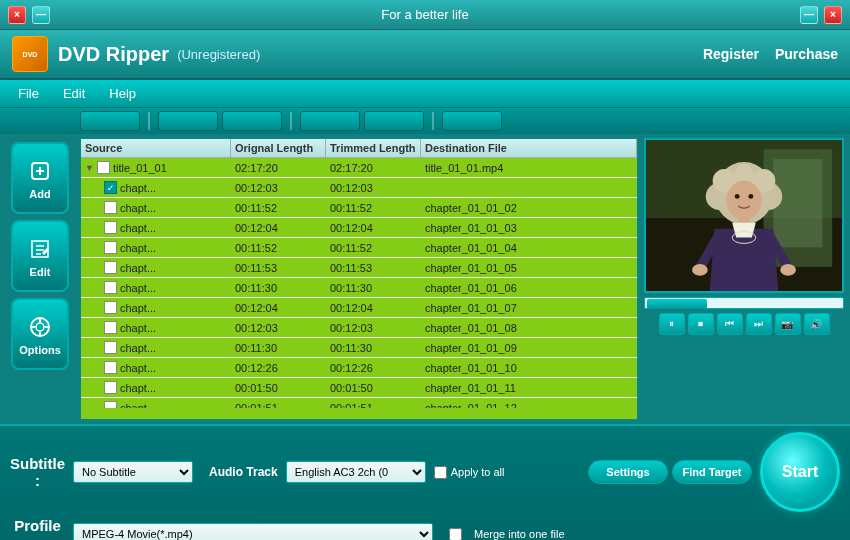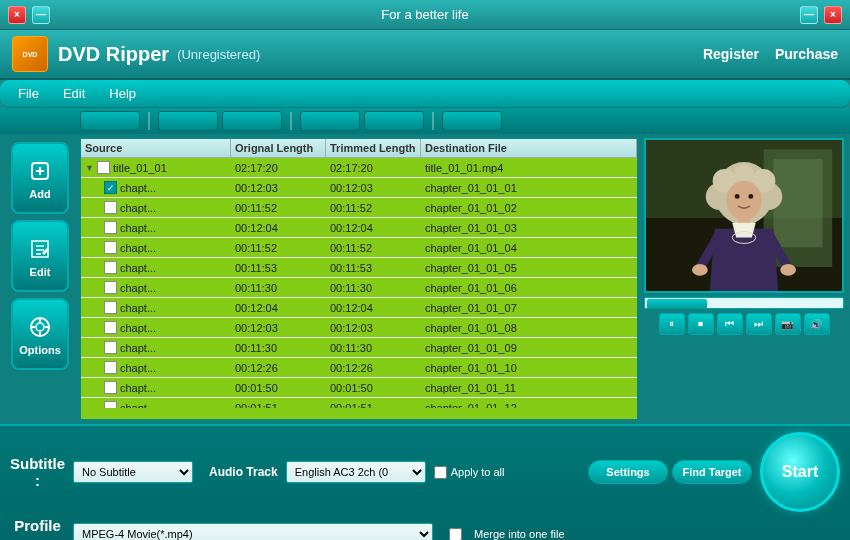--- a/index.html
+++ b/index.html
@@ -58,21 +58,20 @@
 
     
     .menu-bar {
       background: linear-gradient(to bottom, #00cccc, #009999);
       height: 28px;
       display: flex;
       align-items: center;
       padding: 0 8px;
       gap: 4px;
       border-bottom: 1px solid #007777;
-      border-radius: 9px;
     }
     .menu-item {
       color: white; font-size: 13px;
       padding: 2px 10px;
       cursor: pointer;
       border-radius: 3px;
     }
 
     
     .toolbar-row {
@@ -393,21 +392,20 @@
           <div class="cell cell-dest">title_01_01.mp4</div>
         </div>
         <div class="file-row">
           <div class="cell cell-source">
             <span style="width: 16px; display: inline-block;"></span>
             <div class="checkbox checked" style="background: rgb(0, 153, 153); display: flex; align-items: center; justify-content: center; color: white; font-size: 9px;">✓</div>
             <span> chapt...</span>
           </div>
           <div class="cell cell-orig">00:12:03</div>
           <div class="cell cell-trim">00:12:03</div>
-          <div class="cell cell-dest">chapter_01_01_01</div>
         </div>
         <div class="file-row">
           <div class="cell cell-source">
             <span style="width: 16px; display: inline-block;"></span>
             <div class="checkbox"></div>
             <span> chapt...</span>
           </div>
           <div class="cell cell-orig">00:11:52</div>
           <div class="cell cell-trim">00:11:52</div>
           <div class="cell cell-dest">chapter_01_01_02</div>

